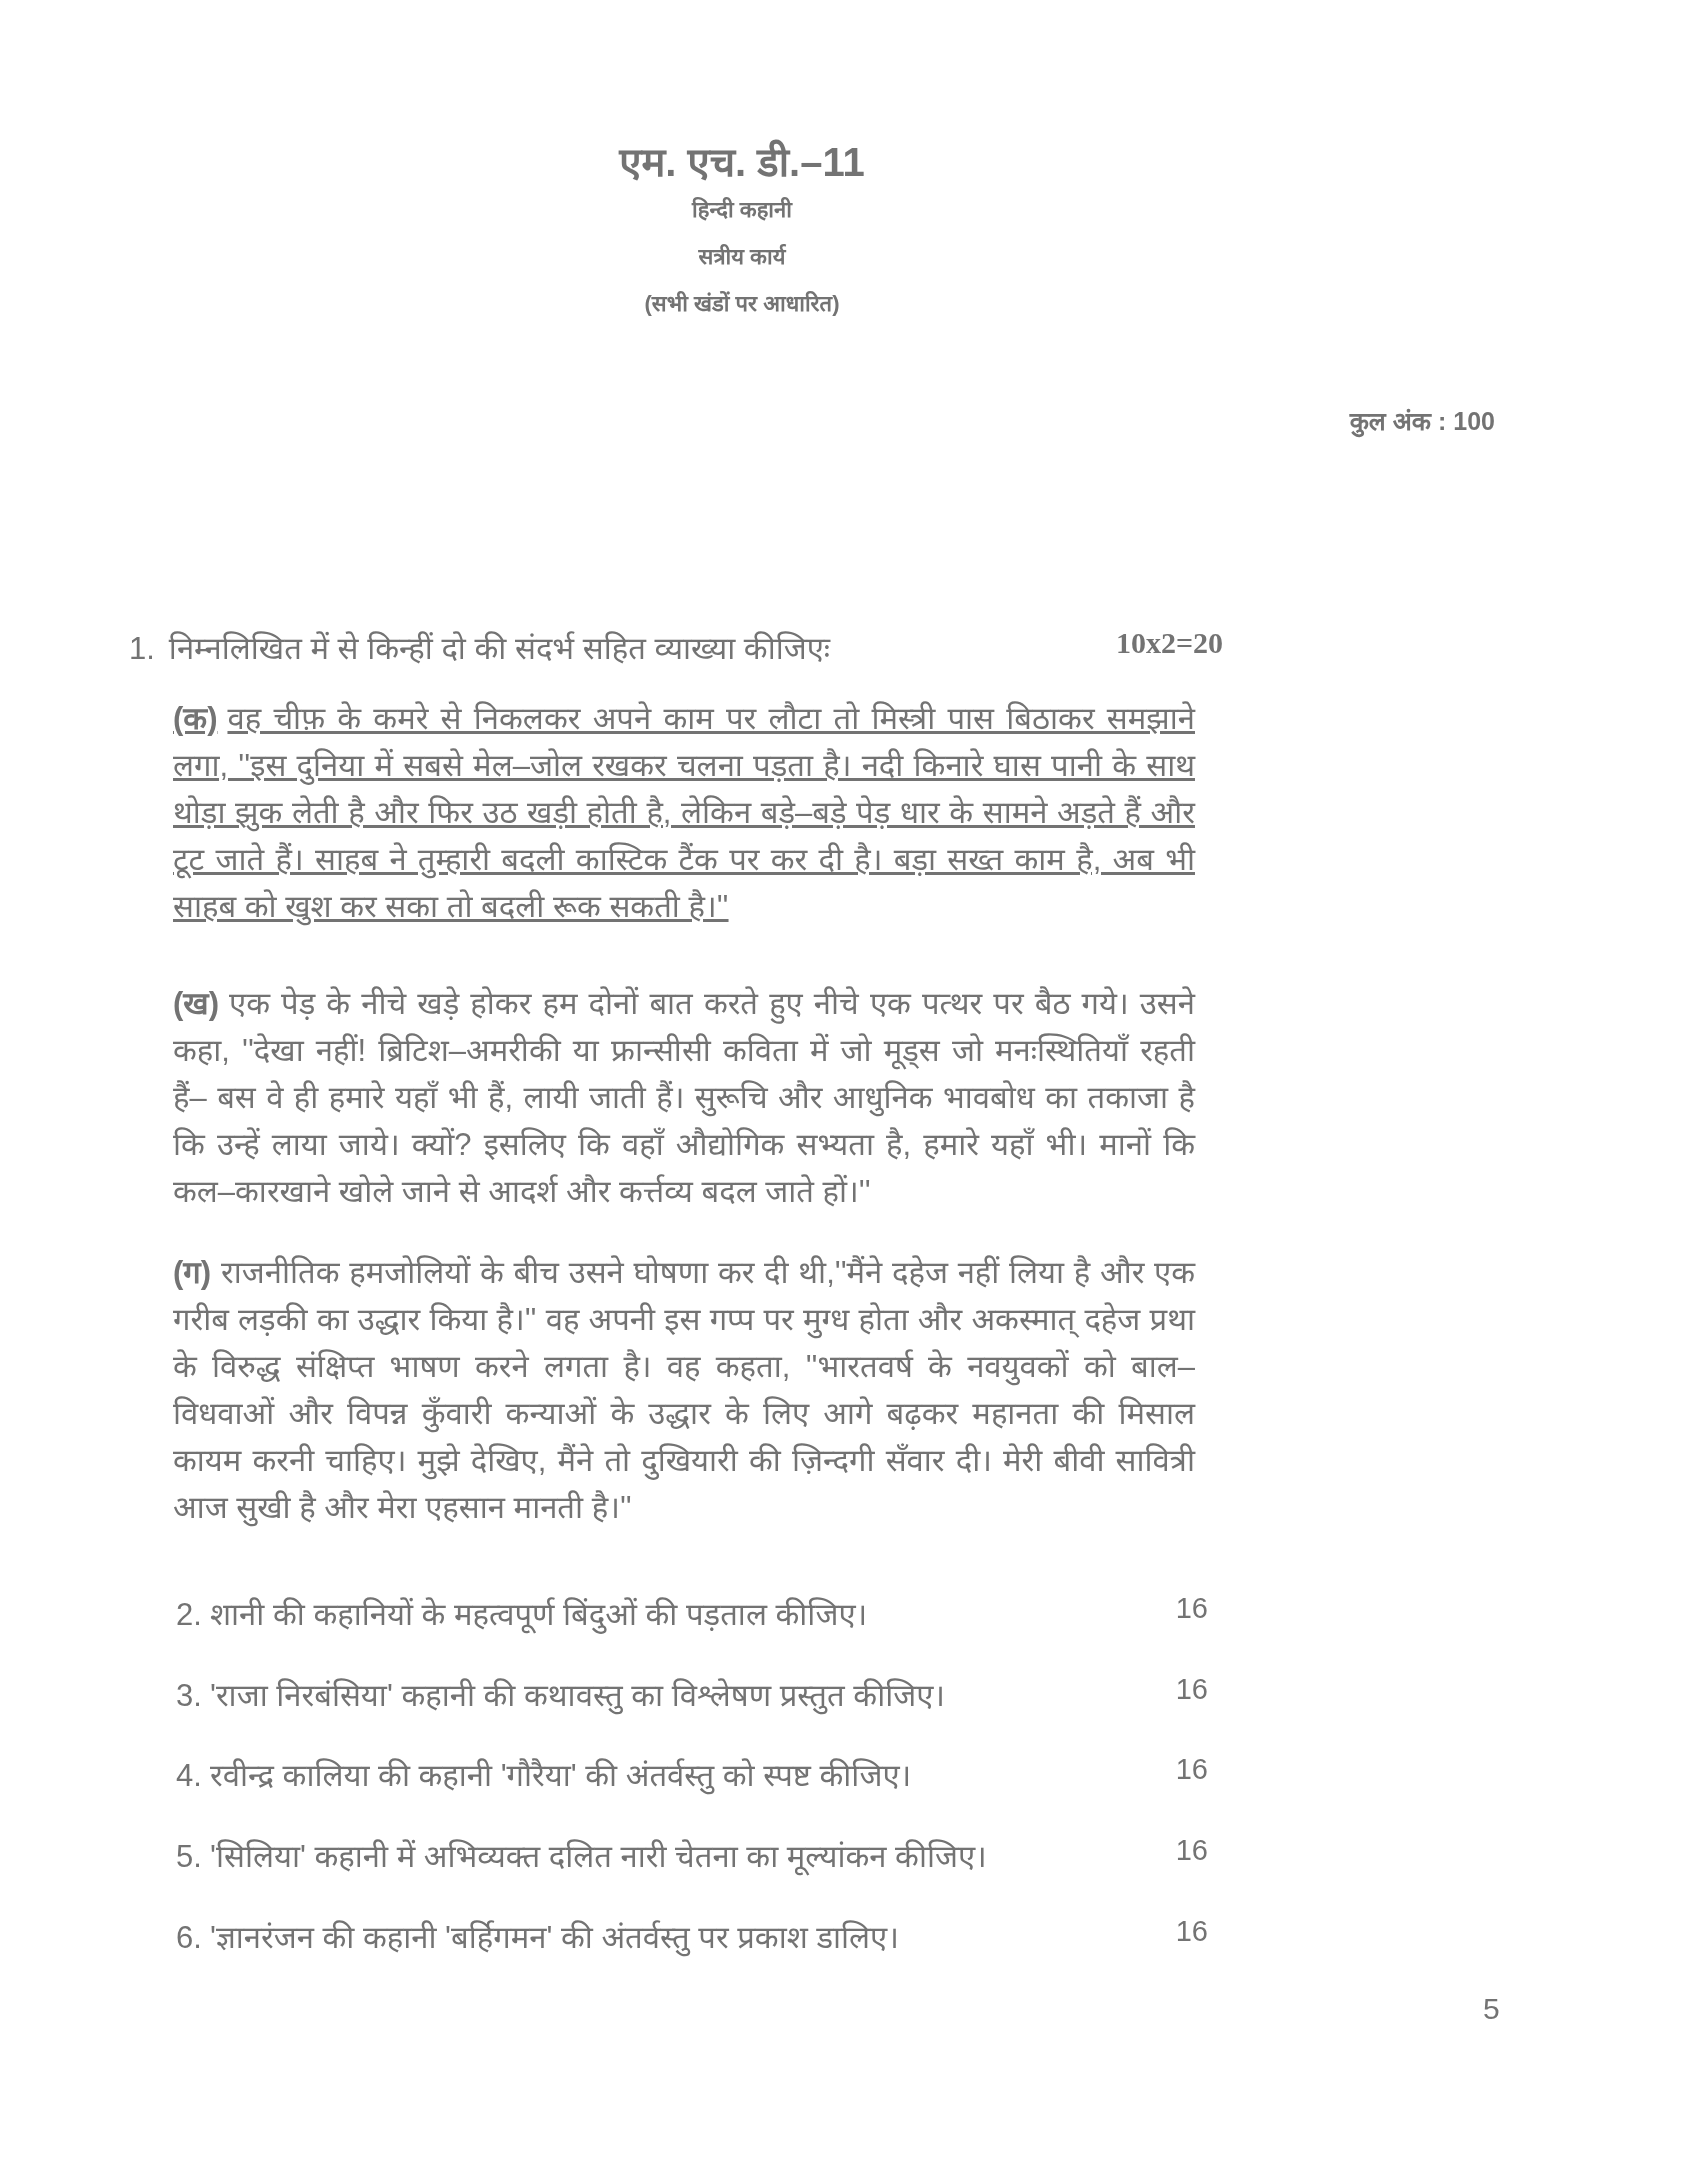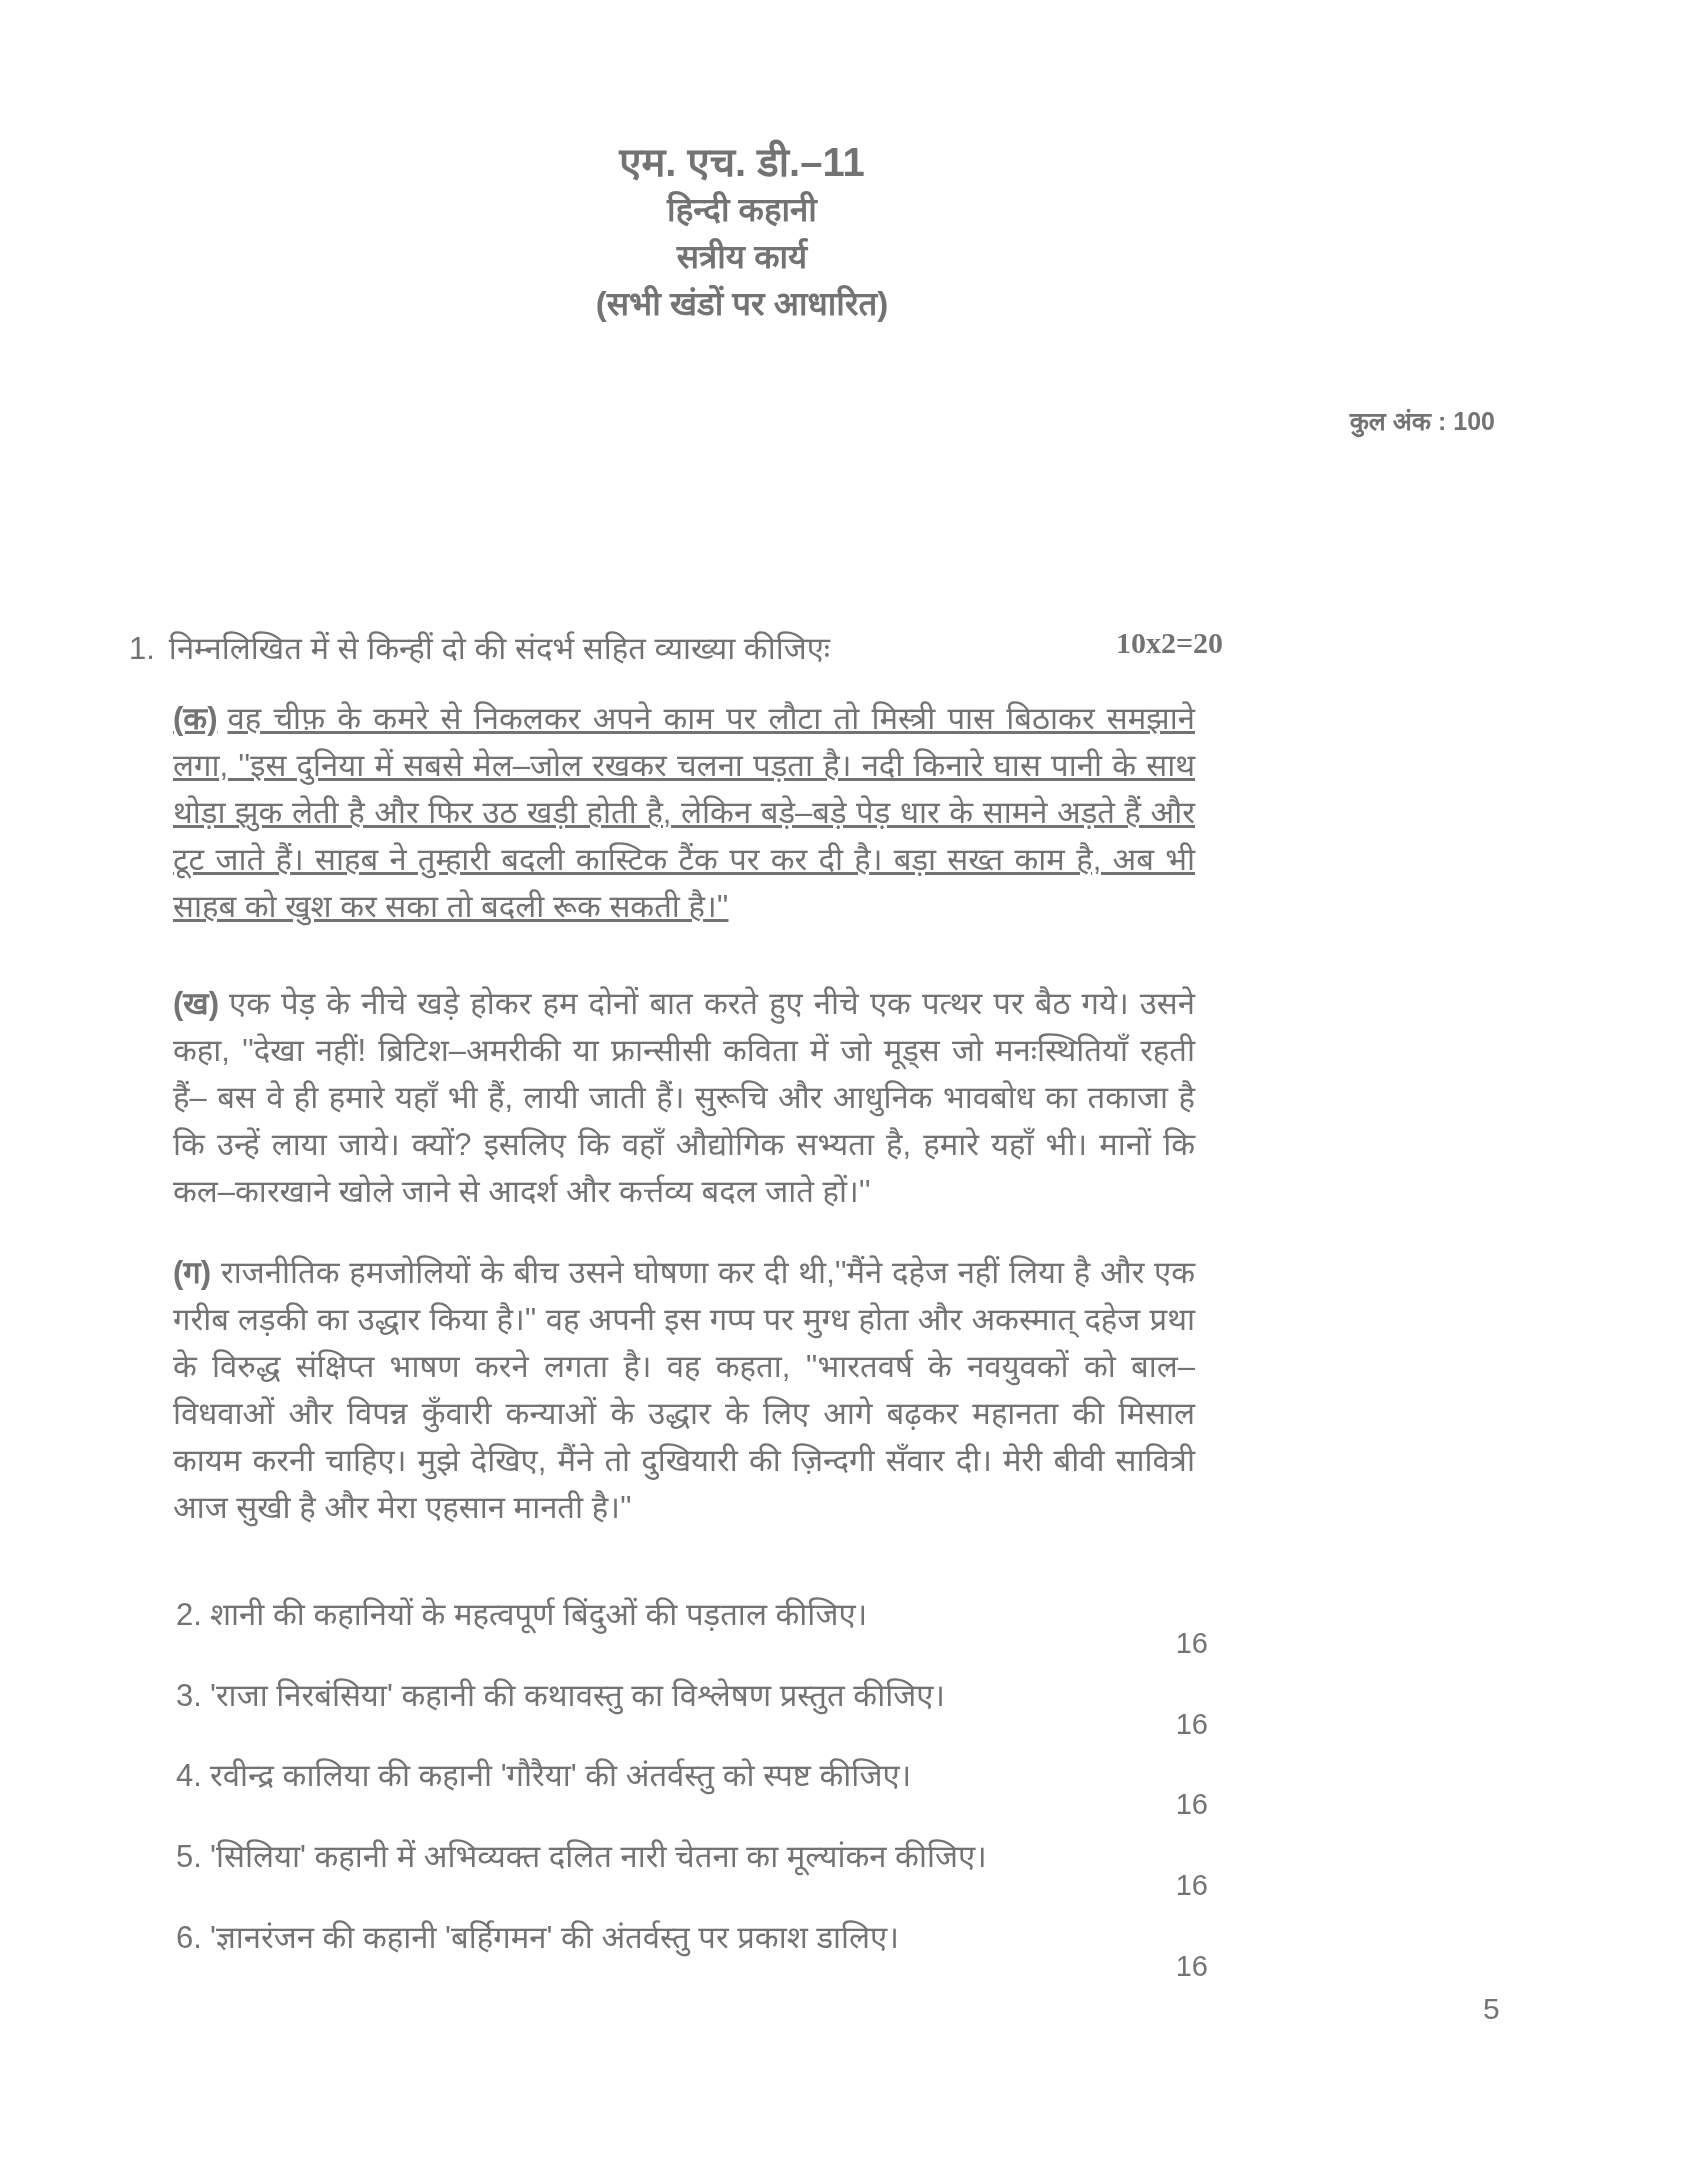--- a/index.html
+++ b/index.html
@@ -16,21 +16,21 @@
   .title-block{
     position:absolute;
     top:139px;
     left:267px;
     width:950px;
     text-align:center;
     font-weight:700;
     line-height:47px;
   }
   .title-block .t-main{font-size:40px;}
-  .title-block .t-sub{font-size:33px;}
+  .title-block .t-sub{font-size:22px;}
   
   .meta-block{
     position:absolute;
     top:404px;
     right:188px;
     text-align:right;
     font-weight:700;
     font-size:25px;
     line-height:35px;
   }
@@ -79,21 +79,20 @@
     width:1042px;
     font-size:31px;
   }
   .qrow .num{display:inline-block;min-width:34px;}
   .qrow .marks{
     position:absolute;
     right:10px;
     top:0;
     font-family:"Liberation Sans","DejaVu Sans",sans-serif;
     font-size:29px;
-    margin-top:35px;
   }
   .q-2{top:1592px;}
   .q-3{top:1673px;}
   .q-4{top:1753px;}
   .q-5{top:1834px;}
   .q-6{top:1915px;}
   
   .page-number{
     position:absolute;
     top:1992px;

